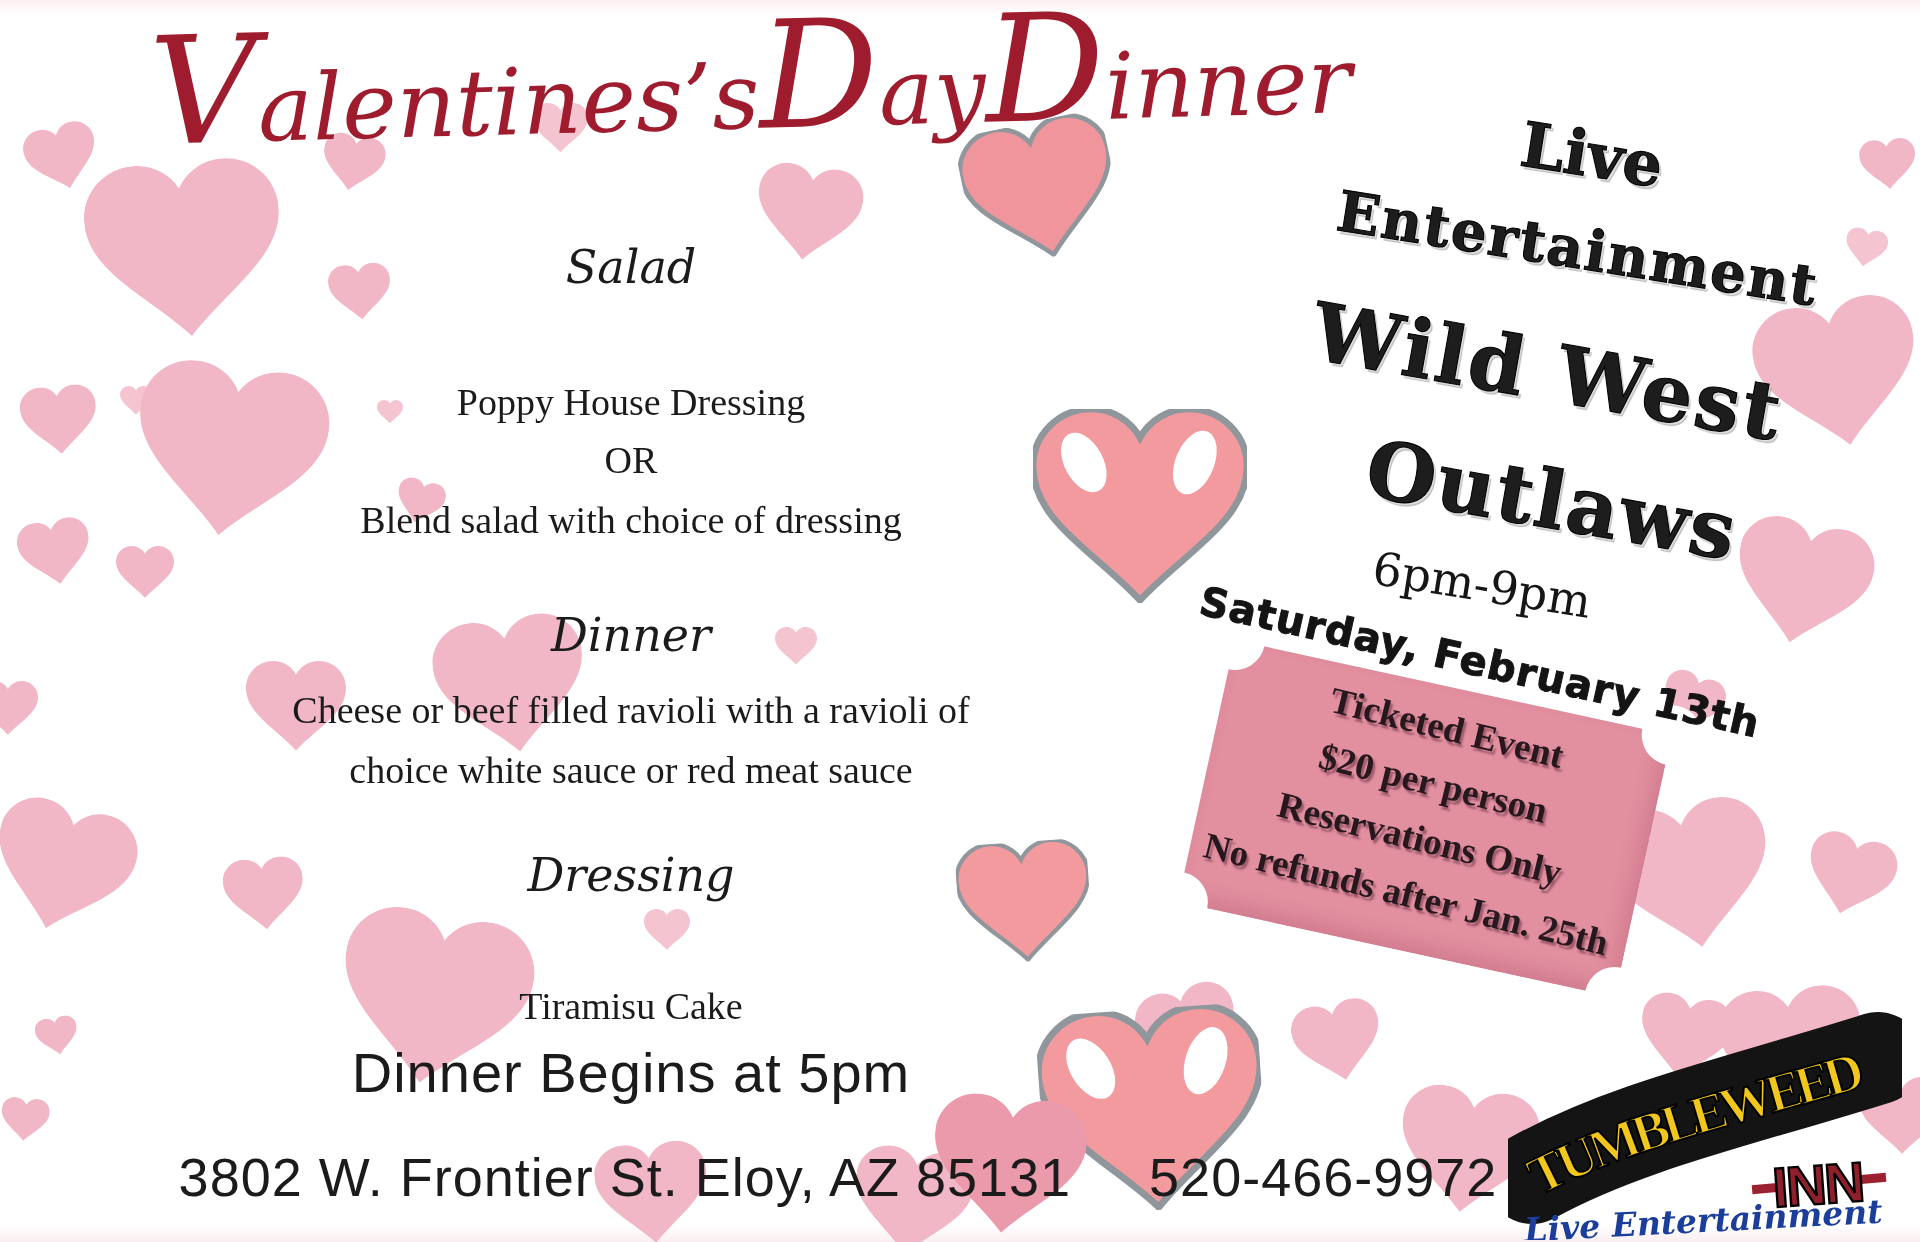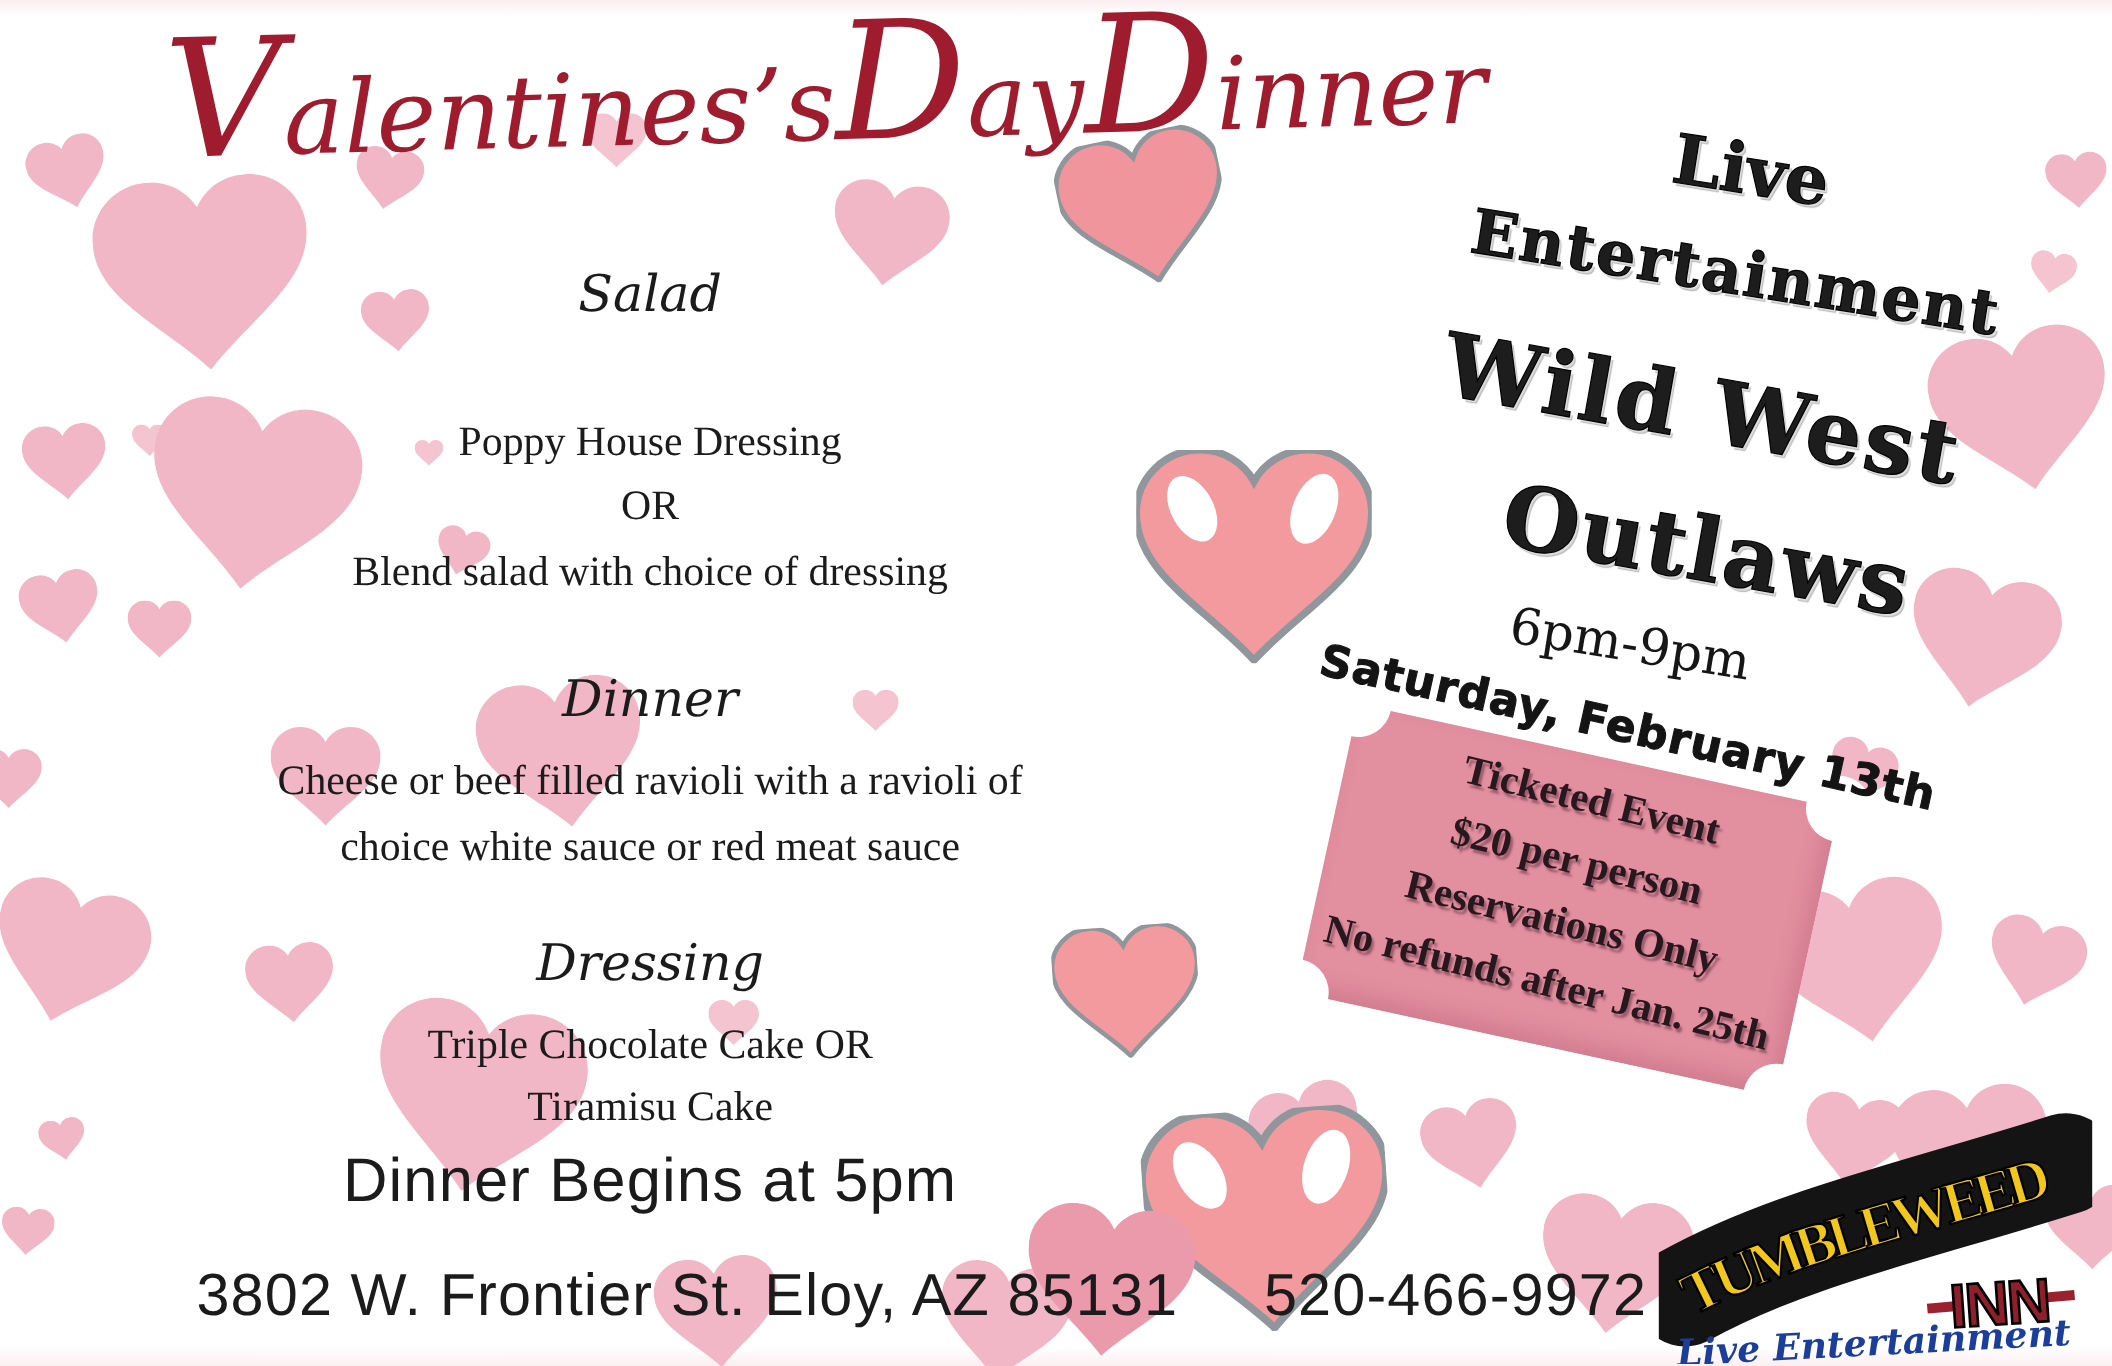--- a/index.html
+++ b/index.html
@@ -11,21 +11,21 @@
   
   #title-row{position:absolute;left:150px;top:18px;width:1120px;display:flex;
              justify-content:space-between;align-items:flex-start;
              font-family:"DejaVu Serif",serif;font-style:italic;
              font-size:92px;color:#9e1c2e;transform:rotate(-1.5deg);z-index:3;}
   #title-row .tw{display:inline-block;line-height:1.5;}
   #title-row .tw::first-letter{font-size:1.62em;line-height:0.8;}
   
   .menu-line{position:absolute;left:0;width:1182px;text-align:center;
              font-family:"Liberation Serif","DejaVu Serif",serif;
-             font-size:38px;color:#1b1b1b;z-index:3;}
+             font-size:38px;color:#1b1b1b;z-index:3;padding-left:40px;}
   .script-heading{font-family:"DejaVu Serif",serif;font-style:italic;font-size:46px;}
   .display-serif{font-family:Liberation Sans, sans-serif;font-size:56px;letter-spacing:1px;}
   
   .rot{position:absolute;transform:translate(-50%,-50%) rotate(9deg);white-space:nowrap;z-index:4;}
   .western{font-family:"DejaVu Serif",serif;font-weight:bold;color:#1d1d1d;
            -webkit-text-stroke:1.1px #000;
            text-shadow:2px 2px 0 rgba(255,255,255,.5),3px 3px 1px rgba(0,0,0,.28);}
   .timeface{font-family:"DejaVu Serif",serif;font-size:46px;color:#161616;}
   .slab{font-family:"DejaVu Sans","Liberation Sans",sans-serif;font-weight:800;
         font-size:40px;color:#141414;-webkit-text-stroke:1px #141414;letter-spacing:1px;}
@@ -205,21 +205,20 @@
   <div class="menu-line script-heading" style="top:240px">Salad</div>
   <div class="menu-line" style="top:380px">Poppy House Dressing</div>
   <div class="menu-line" style="top:438px">OR</div>
   <div class="menu-line" style="top:498px">Blend salad with choice of dressing</div>
 
   <div class="menu-line script-heading" style="top:608px">Dinner</div>
   <div class="menu-line" style="top:688px">Cheese or beef filled ravioli with a ravioli of</div>
   <div class="menu-line" style="top:748px">choice white sauce or red meat sauce</div>
 
   <div class="menu-line script-heading" style="top:848px">Dressing</div>
-  <div class="menu-line" style="top:928px">Triple Chocolate Cake OR</div>
   <div class="menu-line" style="top:984px">Tiramisu Cake</div>
 
   <div class="menu-line display-serif" style="top:1040px">Dinner Begins at 5pm</div>
 
   <div class="abs display-serif" style="left:0;top:1146px;width:1676px;text-align:center;font-size:54px;z-index:3">
     <span>3802 W. Frontier St. Eloy, AZ 85131</span>
     <span style="display:inline-block;width:46px"></span>
     <span>520-466-9972</span>
   </div>
 

